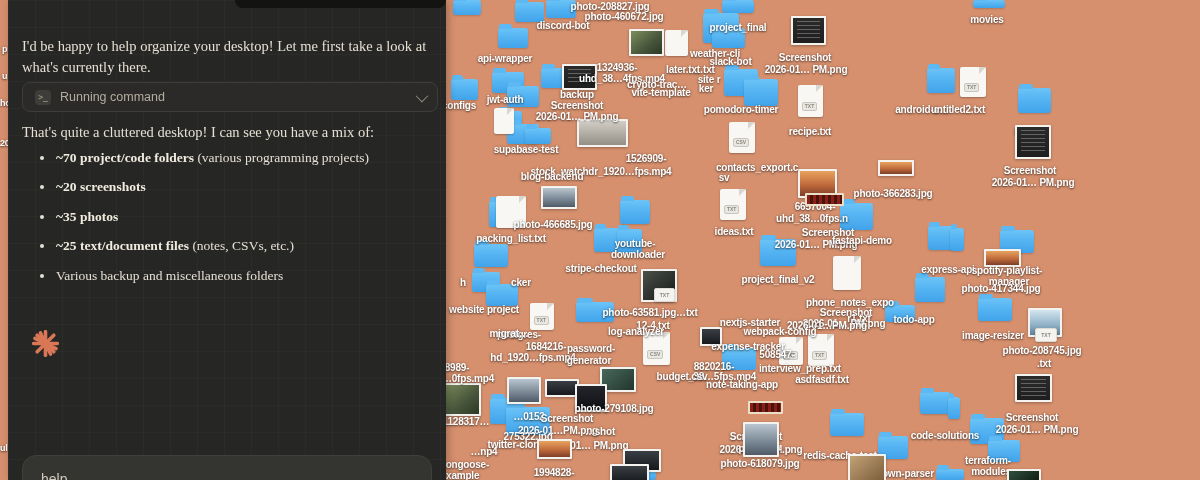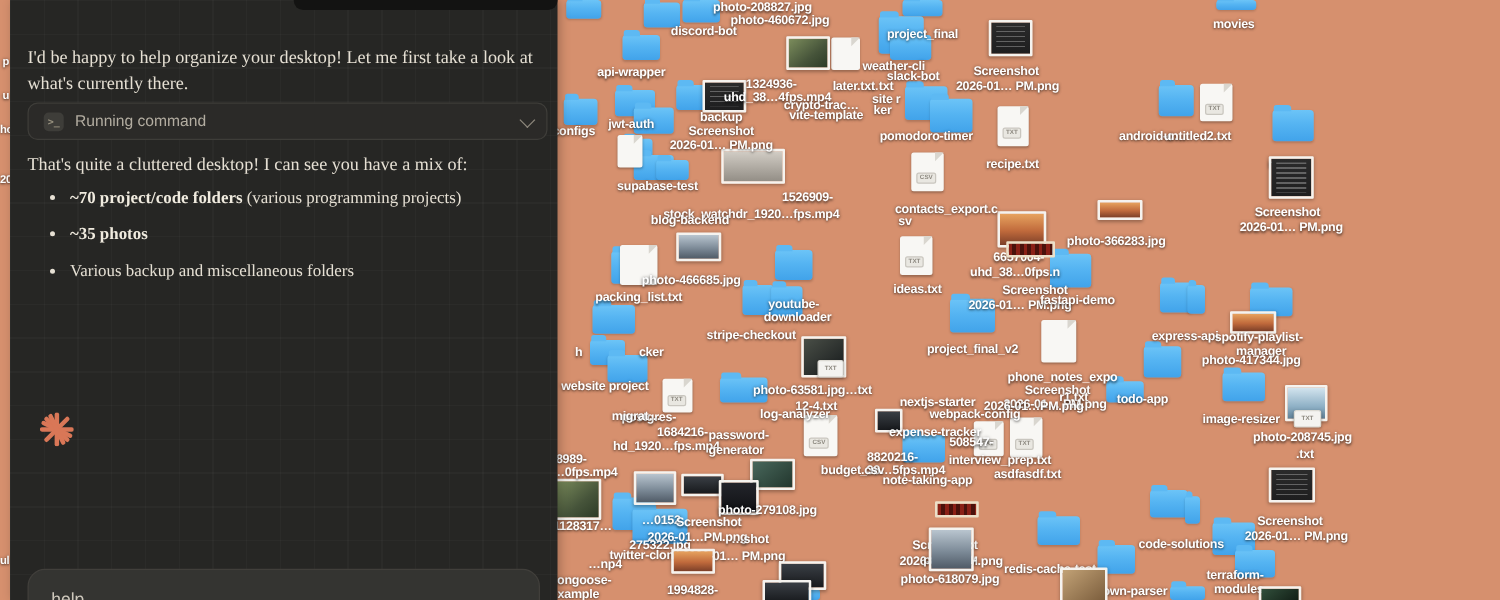--- a/index.html
+++ b/index.html
@@ -315,21 +315,23 @@
   <div id="runbar">
     <span id="termicon">&gt;_</span>
     <span>Running command</span>
     <span id="chev"></span>
   </div>
 
   <p class="msg" id="msg2">That's quite a cluttered desktop! I can see you have a mix of:</p>
 
   <ul id="blist">
     <li><b>~70 project/code folders</b><span> (various programming projects)</span></li>
+    <li><b>~20 screenshots</b><span></span></li>
     <li><b>~35 photos</b><span></span></li>
+    <li><b>~25 text/document files</b><span> (notes, CSVs, etc.)</span></li>
     <li><b></b><span>Various backup and miscellaneous folders</span></li>
   </ul>
 
   <svg id="spark" width="27" height="27" viewBox="0 0 24 24">
     <g stroke="#d97757" stroke-width="3.2" stroke-linecap="round">
       <line x1="12" y1="1.5" x2="12" y2="22.5"></line>
       <line x1="1.5" y1="12" x2="22.5" y2="12"></line>
       <line x1="4.6" y1="4.6" x2="19.4" y2="19.4"></line>
       <line x1="19.4" y1="4.6" x2="4.6" y2="19.4"></line>
       <line x1="2.6" y1="7.5" x2="21.4" y2="16.5"></line>

